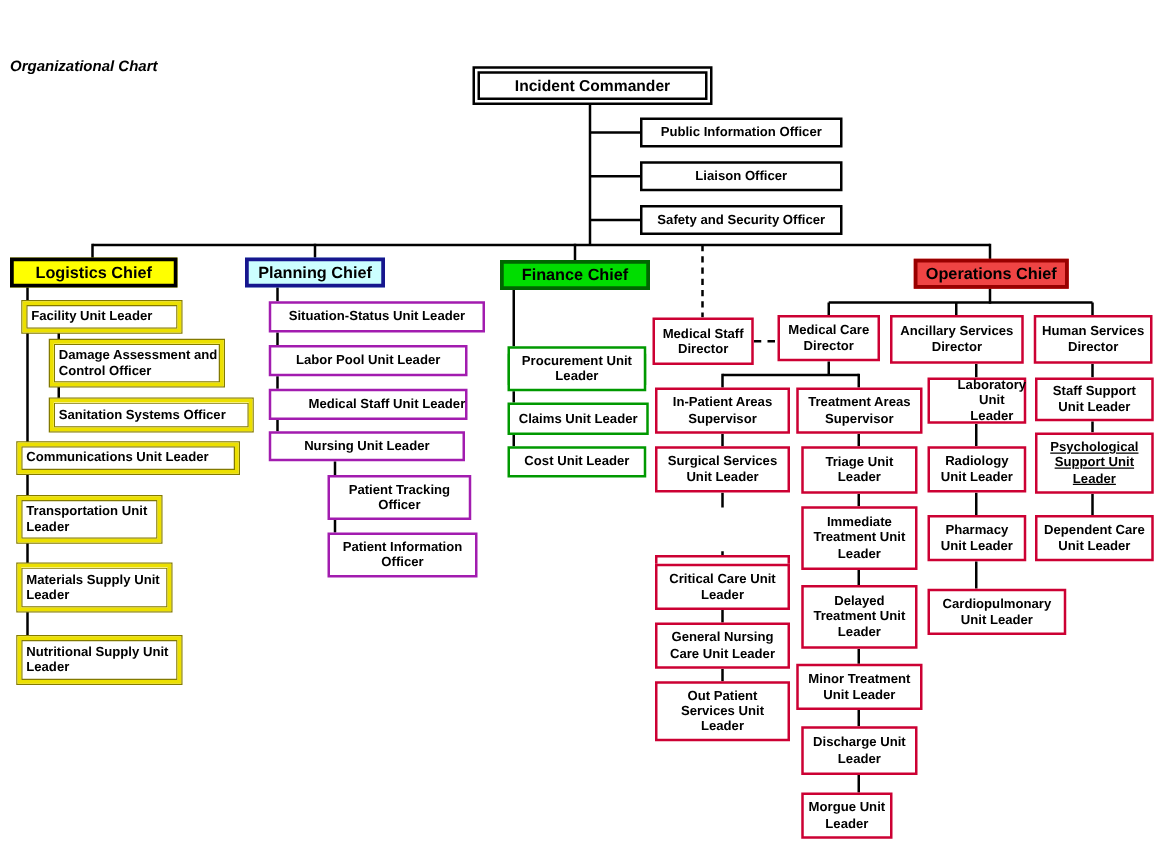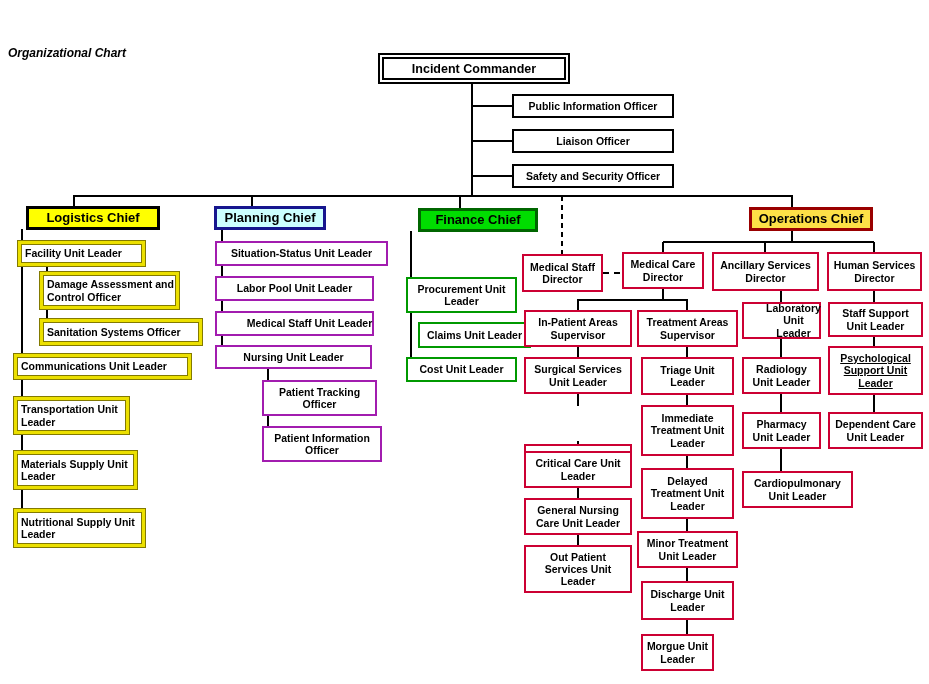--- a/index.html
+++ b/index.html
@@ -10,25 +10,25 @@
             font-weight:bold;font-size:21px;color:#cc0000;z-index:2;}
   .subtitle{position:absolute;left:8px;top:46px;font-size:12px;font-weight:bold;
             font-style:italic;color:#000;z-index:2;}
   svg.wires{position:absolute;left:0;top:0;z-index:1;pointer-events:none;}
   svg.wires line{stroke:#000;stroke-width:2;}
   .node{position:absolute;z-index:2;background:#fff;box-sizing:border-box;
         display:flex;align-items:center;justify-content:center;text-align:center;
         font-weight:bold;font-size:10.5px;line-height:1.15;color:#000;padding:1px 2px;}
   .nowrap{white-space:nowrap;}
   .off{border:2px solid #000;}
-  .chief{font-size:13px;z-index:3;margin-left:18px;}
+  .chief{font-size:13px;z-index:3;}
   .chief-log{background:#ffff00;border:3px solid #000;}
   .chief-plan{background:#ccffff;border:3px solid #16168e;}
   .chief-fin{background:#00dd00;border:3px solid #006600;}
-  .chief-ops{background:#fde047;border:3px solid #990000;}
+  .chief-ops{background:#ef4444;border:3px solid #990000;}
   .lg{border:3px solid #ece000;box-shadow:0 0 0 1px #837a00, inset 0 0 0 1px #837a00;
       justify-content:flex-start;text-align:left;padding-left:4px;}
   .bl{border:2px solid #a21caf;}
   .gr{border:2px solid #009900;}
   .rd{border:2px solid #cc0033;}
   .ic{position:absolute;left:378px;top:53px;width:192px;height:31px;border:2px solid #000;
       padding:2px;box-sizing:border-box;background:#fff;z-index:2;}
   .ic-in{border:2px solid #000;width:100%;height:100%;box-sizing:border-box;
          display:flex;align-items:center;justify-content:center;
          font-weight:bold;font-size:12.5px;white-space:nowrap;}
@@ -123,21 +123,21 @@
     <div class="node bl nowrap" style="left:215px;top:311px;width:159px;height:25px;padding-left:32px;">Medical Staff Unit Leader</div>
     <div class="node bl nowrap" style="left:215px;top:345px;width:157px;height:24px;">Nursing Unit Leader</div>
     <div class="node bl" style="left:262px;top:380px;width:115px;height:36px;">Patient Tracking Officer</div>
     <div class="node bl" style="left:262px;top:426px;width:120px;height:36px;">Patient Information Officer</div>
   </div>
 
   <div>
     <div class="node chief chief-fin nowrap" style="left:400px;top:208px;width:120px;height:24px;">Finance Chief</div>
     <div class="node gr nowrap" style="left:406px;top:242px;width:111px;height:25px;margin-top:41px;">Time Unit Leader</div>
     <div class="node gr" style="left:406px;top:277px;width:111px;height:36px;">Procurement Unit Leader</div>
-    <div class="node gr nowrap" style="left:406px;top:322px;width:113px;height:26px;margin-left:12px;">Claims Unit Leader</div>
+    <div class="node gr nowrap" style="left:406px;top:322px;width:113px;height:26px;">Claims Unit Leader</div>
     <div class="node gr nowrap" style="left:406px;top:357px;width:111px;height:25px;">Cost Unit Leader</div>
   </div>
 
   <div>
     <div class="node chief chief-ops nowrap" style="left:731px;top:207px;width:124px;height:24px;">Operations Chief</div>
 
     <div class="node rd" style="left:522px;top:254px;width:81px;height:38px;">Medical Staff Director</div>
     <div class="node rd" style="left:622px;top:252px;width:82px;height:37px;">Medical Care Director</div>
     <div class="node rd" style="left:712px;top:252px;width:107px;height:39px;">Ancillary Services Director</div>
     <div class="node rd" style="left:827px;top:252px;width:95px;height:39px;">Human Services Director</div>

